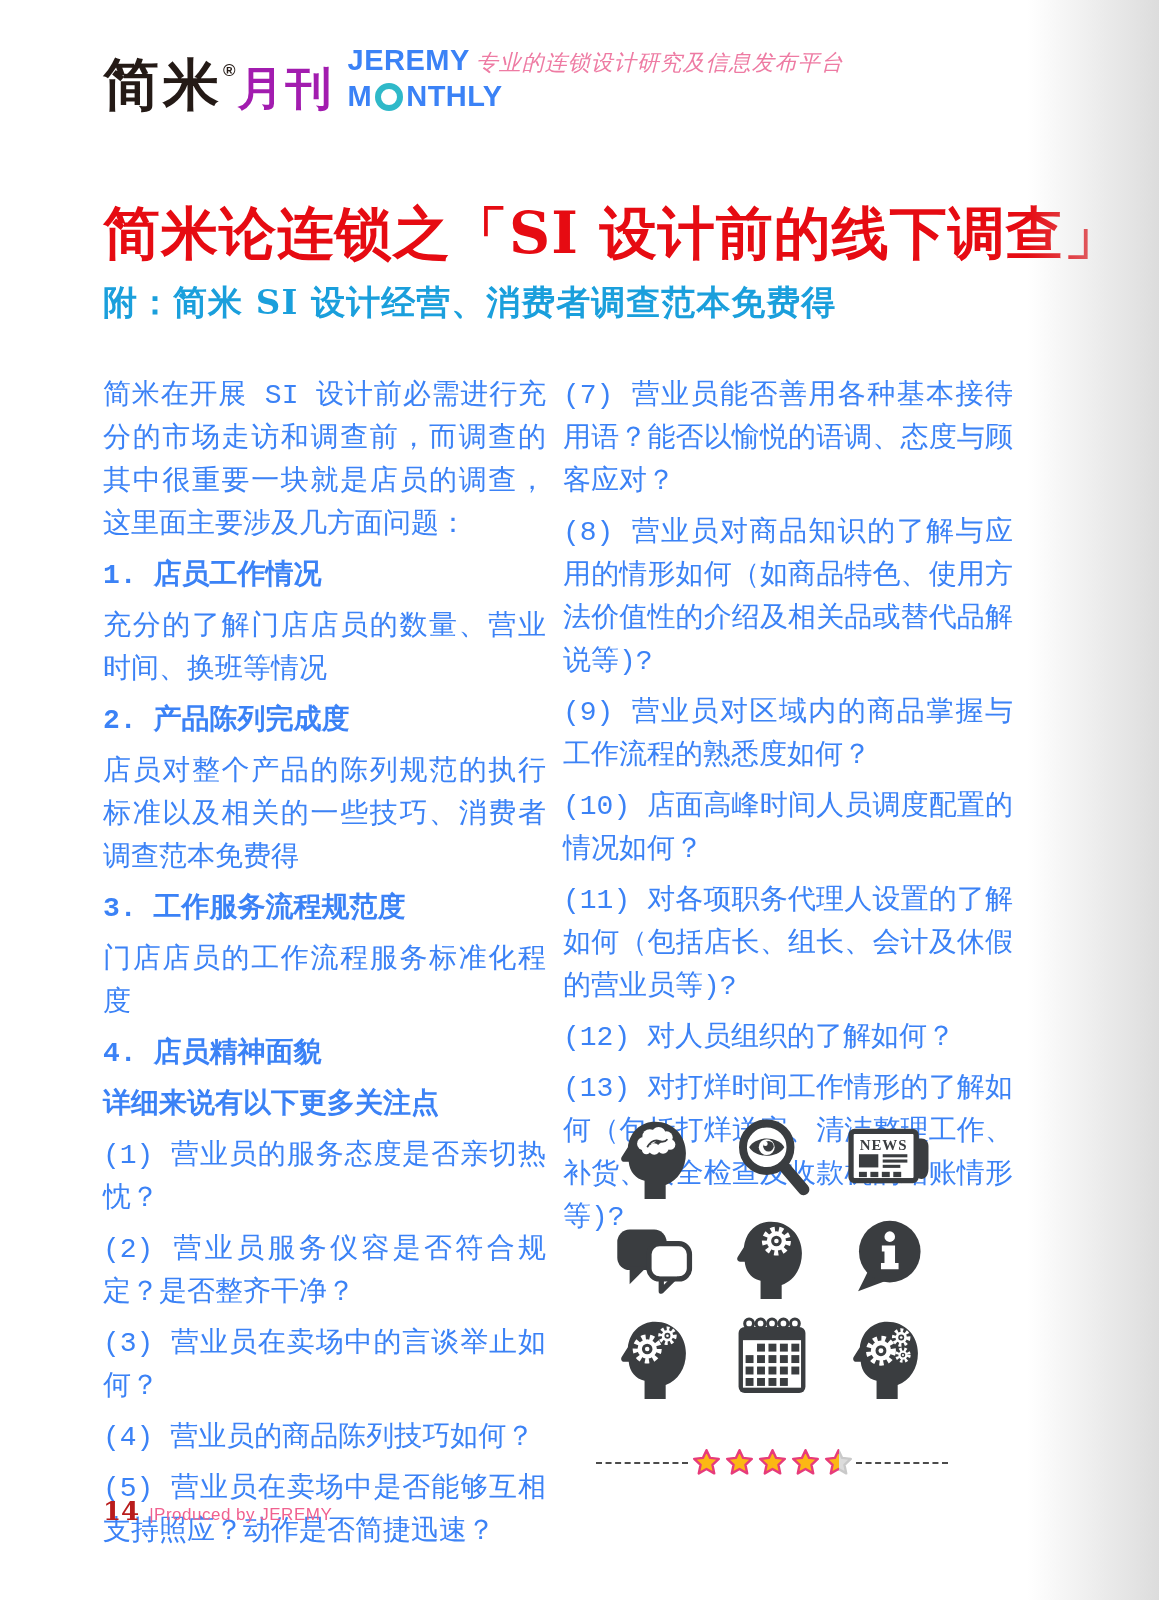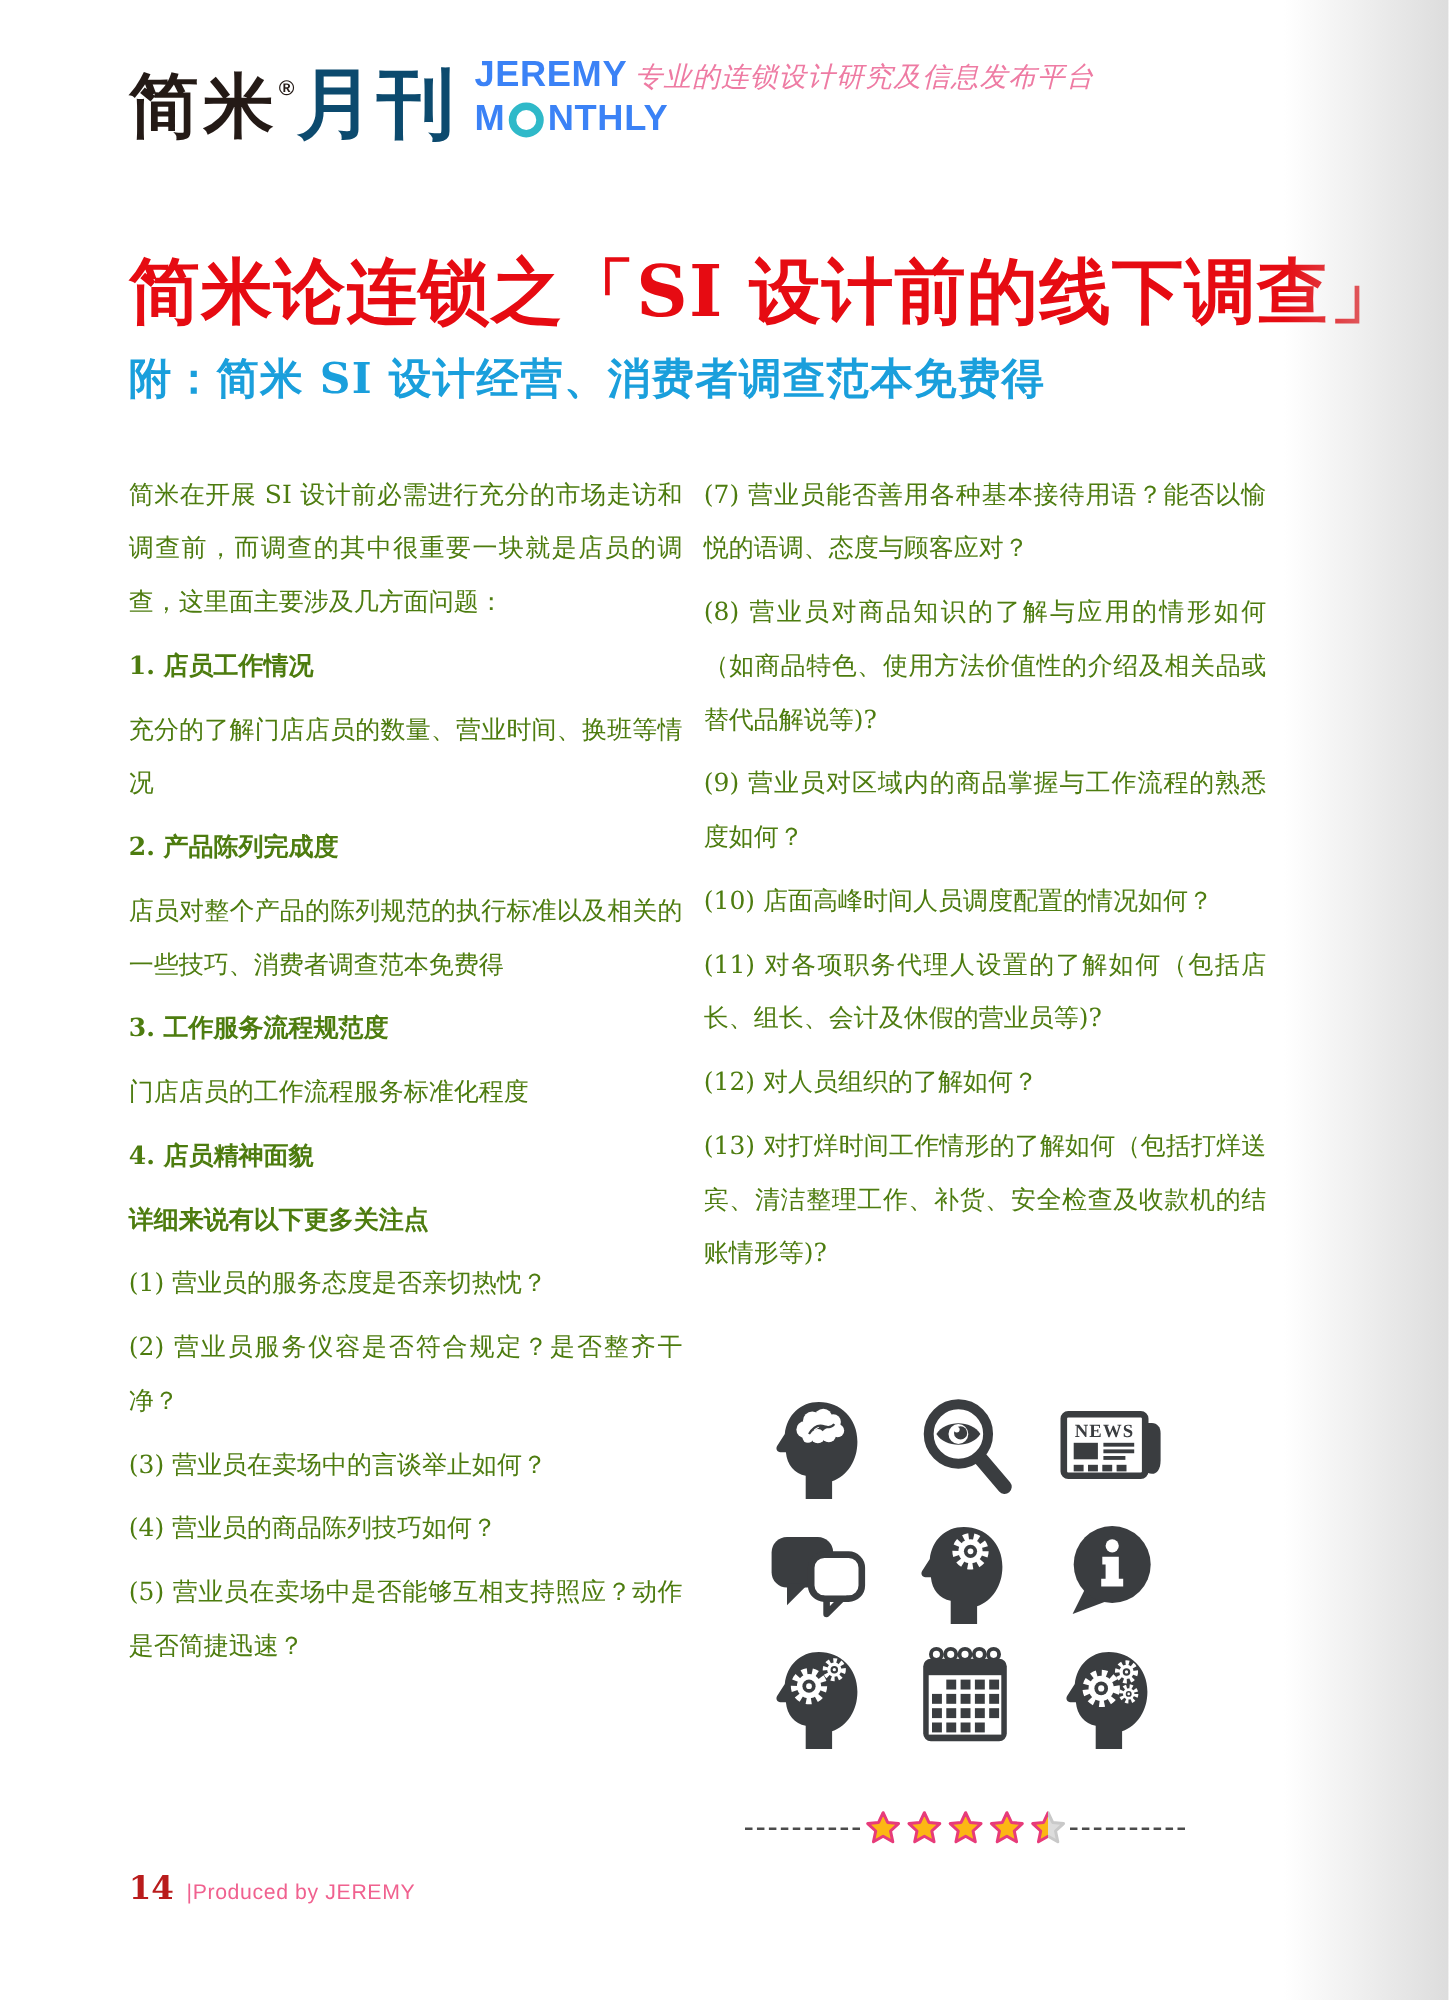--- a/index.html
+++ b/index.html
@@ -6,39 +6,39 @@
   .page{position:relative;width:1159px;height:1600px;background:#fff;overflow:hidden;
         font-family:"DejaVu Serif",serif;}
   .right-shade{position:absolute;top:0;right:0;width:132px;height:100%;
         background:linear-gradient(to right, rgba(219,219,219,0), rgba(212,212,212,0.8));}
   
   .logo{position:absolute;left:103px;top:40px;display:flex;align-items:flex-start;}
   .logo-cn{font-family:"Liberation Sans",sans-serif;font-weight:900;font-size:56px;line-height:62px;
         letter-spacing:4px;color:#241a16;}
   .logo-reg{font-family:"Liberation Sans",sans-serif;font-size:17px;font-weight:700;color:#241a16;
         vertical-align:28px;letter-spacing:0;}
-  .logo-kan{font-family:"Liberation Sans",sans-serif;font-weight:900;font-size:62px;line-height:62px;
-        letter-spacing:2px;color:#0c4a6e;margin-left:2px;}
+  .logo-kan{font-family:"Liberation Sans",sans-serif;font-weight:900;font-size:46px;line-height:62px;
+        letter-spacing:2px;color:#a21caf;margin-left:2px;}
   .logo-right{margin-left:14px;padding-top:4px;font-family:"Liberation Sans",sans-serif;}
   .logo-line1{display:flex;align-items:baseline;}
   .brand{font-weight:900;font-size:29px;color:#3b82f6;letter-spacing:0.5px;}
   .tagline{font-size:22px;font-style:italic;color:#ee7ba3;margin-left:6px;letter-spacing:1px;}
   .logo-line2{display:flex;align-items:center;margin-top:2px;}
   .ring{display:inline-block;width:16px;height:16px;border:6px solid #2fb9c9;border-radius:50%;
         background:#fff;margin:0 3px;}
   
   .title{position:absolute;left:103px;top:196px;font-size:57px;font-weight:900;color:#e60b12;
         letter-spacing:1px;white-space:nowrap;}
   .subtitle{position:absolute;left:103px;top:280px;font-size:34px;font-weight:900;color:#1a9fdc;
         letter-spacing:1px;white-space:nowrap;}
   
   .col{position:absolute;top:374px;}
   .col-left{left:103px;width:443px;}
   .col-right{left:563px;width:450px;}
-  .para{font-size:20px;line-height:43px;margin:0 0 8px 0;text-align:justify;color:#4d7c0f;}
+  .para{font-size:28px;line-height:43px;margin:0 0 8px 0;text-align:justify;color:#3b82f6;font-family:Liberation Mono, monospace;}
   .para.bold{font-weight:bold;}
   
   .icon-grid{position:absolute;left:598px;top:1112px;width:348px;display:grid;
         grid-template-columns:repeat(3,1fr);row-gap:12px;justify-items:center;align-items:center;}
   .icon-grid svg{display:block;}
   .rating-row{position:absolute;left:596px;top:1448px;width:352px;display:flex;
         align-items:center;justify-content:space-between;}
   .dash{width:92px;border-top:2.5px dashed #4b4b4b;height:0;}
   .stars{display:flex;align-items:center;gap:4px;}
   

